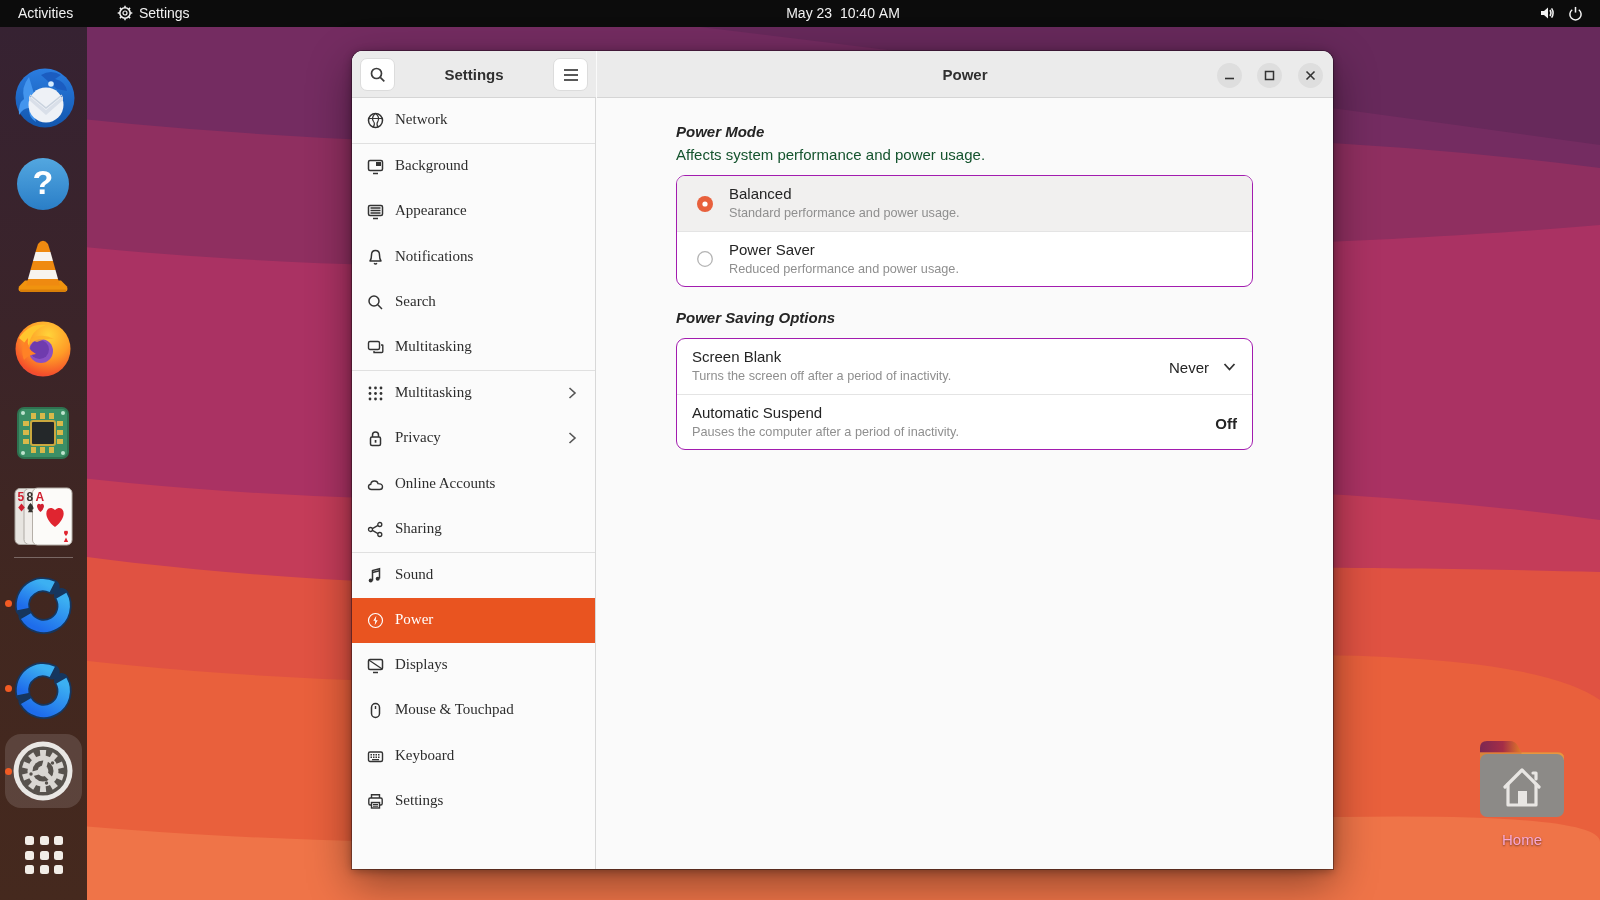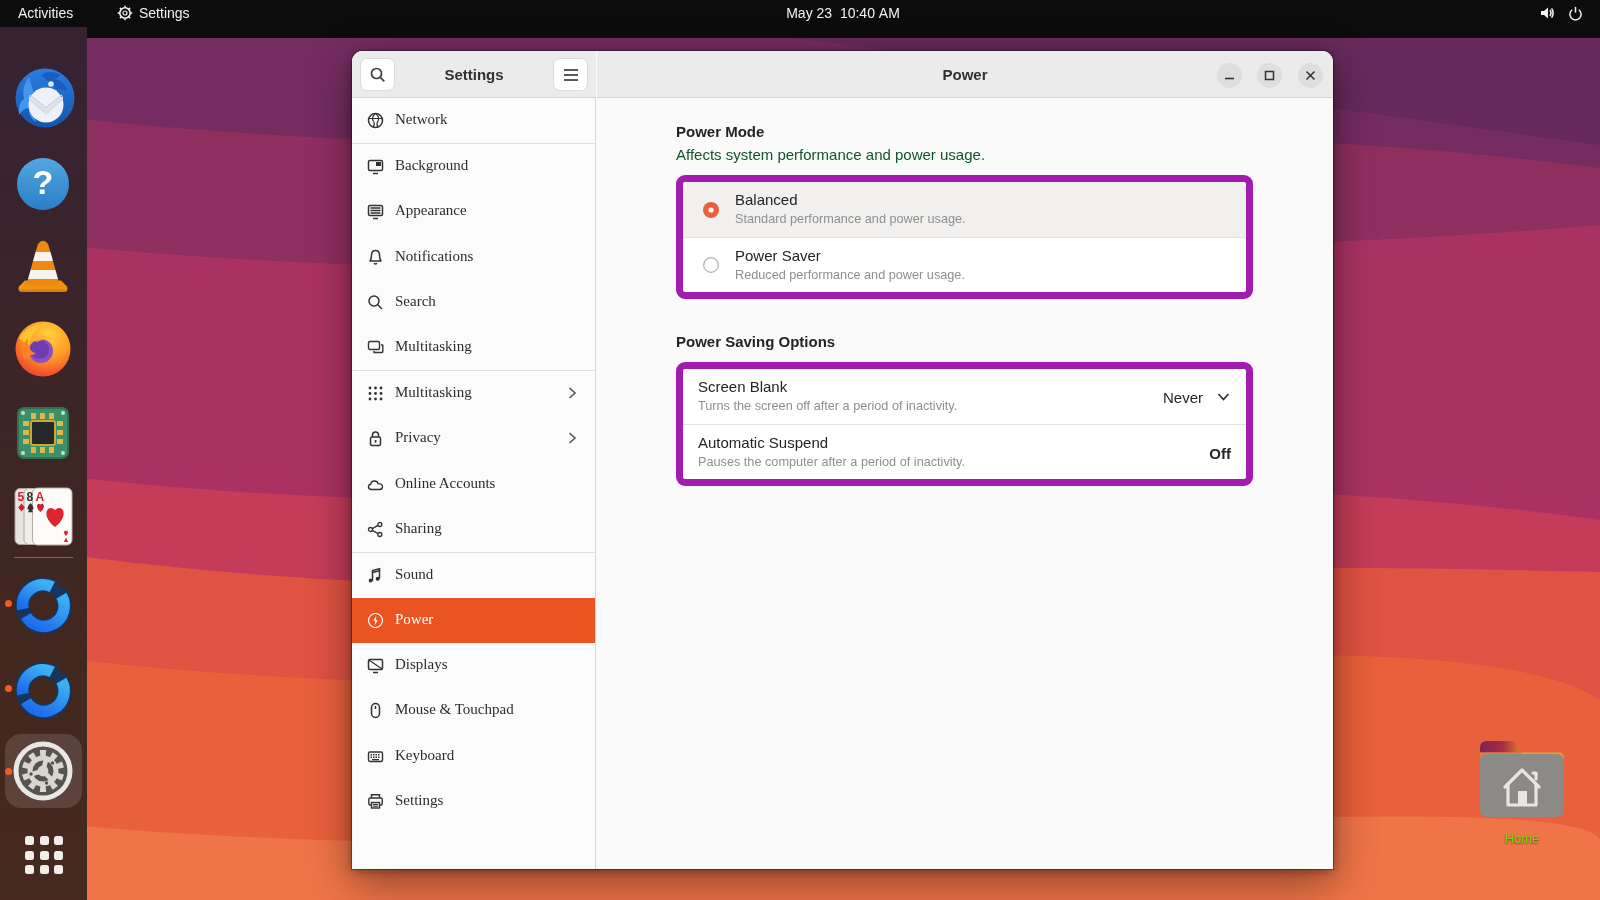--- a/index.html
+++ b/index.html
@@ -1,36 +1,36 @@
 <!DOCTYPE html>
 <html><head>
 <meta charset="utf-8">
 <style>
 * { margin:0; padding:0; box-sizing:border-box; }
 html,body { width:1600px; height:900px; overflow:hidden; font-family:"Liberation Sans",sans-serif; }
 #stage { position:relative; width:1600px; height:900px; background:#5f2453; }
 #wallpaper { position:absolute; left:0; top:0; width:1600px; height:900px; }
 
-#topbar { position:absolute; left:0; top:0; width:1600px; height:38px; background:#0c0c0c; color:#f2f2f2; font-size:14px; }
+#topbar { position:absolute; left:0; top:0; width:1600px; height:27px; background:#0c0c0c; color:#f2f2f2; font-size:14px; }
 #topbar .act { position:absolute; left:18px; top:5px; }
 #topbar .appname { position:absolute; left:139px; top:5px; }
 #topbar .gear { position:absolute; left:117px; top:5px; width:16px; height:16px; }
 #topbar .clock { position:absolute; left:0; top:5px; width:1686px; text-align:center; }
 #topbar .tray { position:absolute; right:17px; top:5px; display:flex; gap:13px; align-items:center; }
 
 #dock { position:absolute; left:0; top:27px; width:87px; height:873px; background:linear-gradient(180deg,#362232 0%, #3b2429 35%, #412720 65%, #45291e 100%); }
 .dicon { position:absolute; left:11px; width:64px; height:64px; }
 .ddot { position:absolute; left:5px; width:7px; height:7px; border-radius:50%; background:#f25b23; }
 #dock .sep { position:absolute; left:14px; top:530px; width:59px; height:1px; background:rgba(255,255,255,0.3); }
 #gridbtn { position:absolute; left:25px; top:809px; width:38px; height:38px; display:grid; grid-template-columns:repeat(3,9px); grid-template-rows:repeat(3,9px); gap:5.5px; }
 #gridbtn i { background:#f2ede7; border-radius:2.5px; }
 #setthl { position:absolute; left:5px; top:707px; width:77px; height:74px; border-radius:16px; background:rgba(255,255,255,0.13); }
 
 #homeicon { position:absolute; left:1478px; top:739px; width:88px; height:110px; text-align:center; }
-#homeicon .lbl { position:absolute; left:-10px; top:92px; width:108px; color:#84cc16; font-size:13px; text-shadow:0 1px 2px rgba(0,0,0,.55); }
+#homeicon .lbl { position:absolute; left:-10px; top:92px; width:108px; color:#f9a8d4; font-size:15px; text-shadow:0 1px 2px rgba(0,0,0,.55); }
 
 #win { position:absolute; left:352px; top:51px; width:981px; height:818px; border-radius:11px 11px 0 0; box-shadow:0 14px 44px rgba(0,0,0,.42), 0 2px 10px rgba(0,0,0,.32), 0 0 0 1px rgba(20,10,20,.35); background:#fafafa; }
 #sidebar { position:absolute; left:0; top:0; width:244px; height:818px; border-radius:11px 0 0 0; background:#fbfbfb; border-right:1px solid #d8d8d8; }
 #sidehead { position:absolute; left:0; top:0; width:244px; height:47px; background:#ebebeb; border-radius:11px 0 0 0; border-bottom:1px solid #d5d5d5; }
 #sidehead .title { position:absolute; left:0; top:15px; width:244px; text-align:center; font-weight:bold; font-size:15px; color:#303030; }
 .hbtn { position:absolute; top:7px; width:35px; height:33px; background:#ffffff; border:1px solid #dcdcdc; border-radius:7px; }
 #searchbtn { left:8px; }
 #menubtn { left:201px; }
 #mainhead { position:absolute; left:245px; top:0; width:736px; height:47px; background:#ebebeb; border-radius:0 11px 0 0; border-bottom:1px solid #d5d5d5; }
 #mainhead .title { position:absolute; left:0; top:15px; width:736px; text-align:center; font-weight:bold; font-size:15px; color:#303030; }
@@ -40,23 +40,23 @@
 .nrow { position:relative; height:45.2px;font-family:Liberation Serif, serif; }
 .nrow .ic { position:absolute; left:15px; top:14px; width:17px; height:17px; }
 .nrow .tx { position:absolute; left:43px; top:13px; font-size:15px; color:#2d2d2d; }
 .nrow .arr { position:absolute; right:16px; top:15px; width:14px; height:14px; }
 .nsep { height:1px; background:#e0e0e0; }
 .nrow.sel { background:#e95420; }
 .nrow.sel .tx { color:#ffffff; }
 
 #content { position:absolute; left:245px; top:47px; width:736px; height:771px; background:#fafafa; }
 #col { position:absolute; left:79px; top:0; width:577px; }
-.h-group { font-weight:bold; font-size:15px; color:#242424; }
+.h-group { font-weight:bold; font-size:15px; color:#242424;font-style:italic; }
 .h-sub { font-size:15px; color:#14532d; }
-.card { background:#ffffff; border:7px solid #a21caf; border-radius:9px; }
+.card { background:#ffffff; border:1px solid #a21caf; border-radius:9px; }
 .crow { position:relative; }
 .crow .t1 { font-size:15px; color:#242424; }
 .crow .t2 { font-size:12.7px; color:#8f8f8f; }
 .cdiv { height:1px; background:#e4e4e4; }
 </style>
 </head>
 <body>
 <div id="stage">
 <svg id="wallpaper" viewBox="0 0 1600 900" preserveAspectRatio="none">
   <rect x="0" y="0" width="1600" height="900" fill="#742c61"></rect>
@@ -500,21 +500,21 @@
         </div>
         <div class="cdiv"></div>
         <div class="crow" style="height:54.5px">
           <svg style="position:absolute;left:20px;top:19.5px" width="16" height="16" viewBox="0 0 16 16">
                 <circle cx="8" cy="8" r="7.3" fill="#ffffff" stroke="#b3b3b3" stroke-width="1.3"></circle>
               </svg>
           <div class="t1" style="position:absolute;left:52px;top:9px">Power Saver</div>
           <div class="t2" style="position:absolute;left:52px;top:30px">Reduced performance and power usage.</div>
         </div>
       </div>
-      <div class="h-group" style="margin-top:34px">Power Saving Options</div>
+      <div class="h-group" style="margin-top:22px">Power Saving Options</div>
       <div class="card" style="margin-top:12px">
         <div class="crow" style="height:54.5px">
           <div class="t1" style="position:absolute;left:15px;top:9px">Screen Blank</div>
           <div class="t2" style="position:absolute;left:15px;top:30px">Turns the screen off after a period of inactivity.</div>
           <div class="t1" style="position:absolute;right:43px;top:20px">Never</div>
           <svg style="position:absolute;right:16px;top:23px" width="13" height="10" viewBox="0 0 13 10">
                 <path d="M1.5,2 L6.5,7.5 L11.5,2" fill="none" stroke="#333" stroke-width="1.8"></path>
               </svg>
         </div>
         <div class="cdiv"></div>

